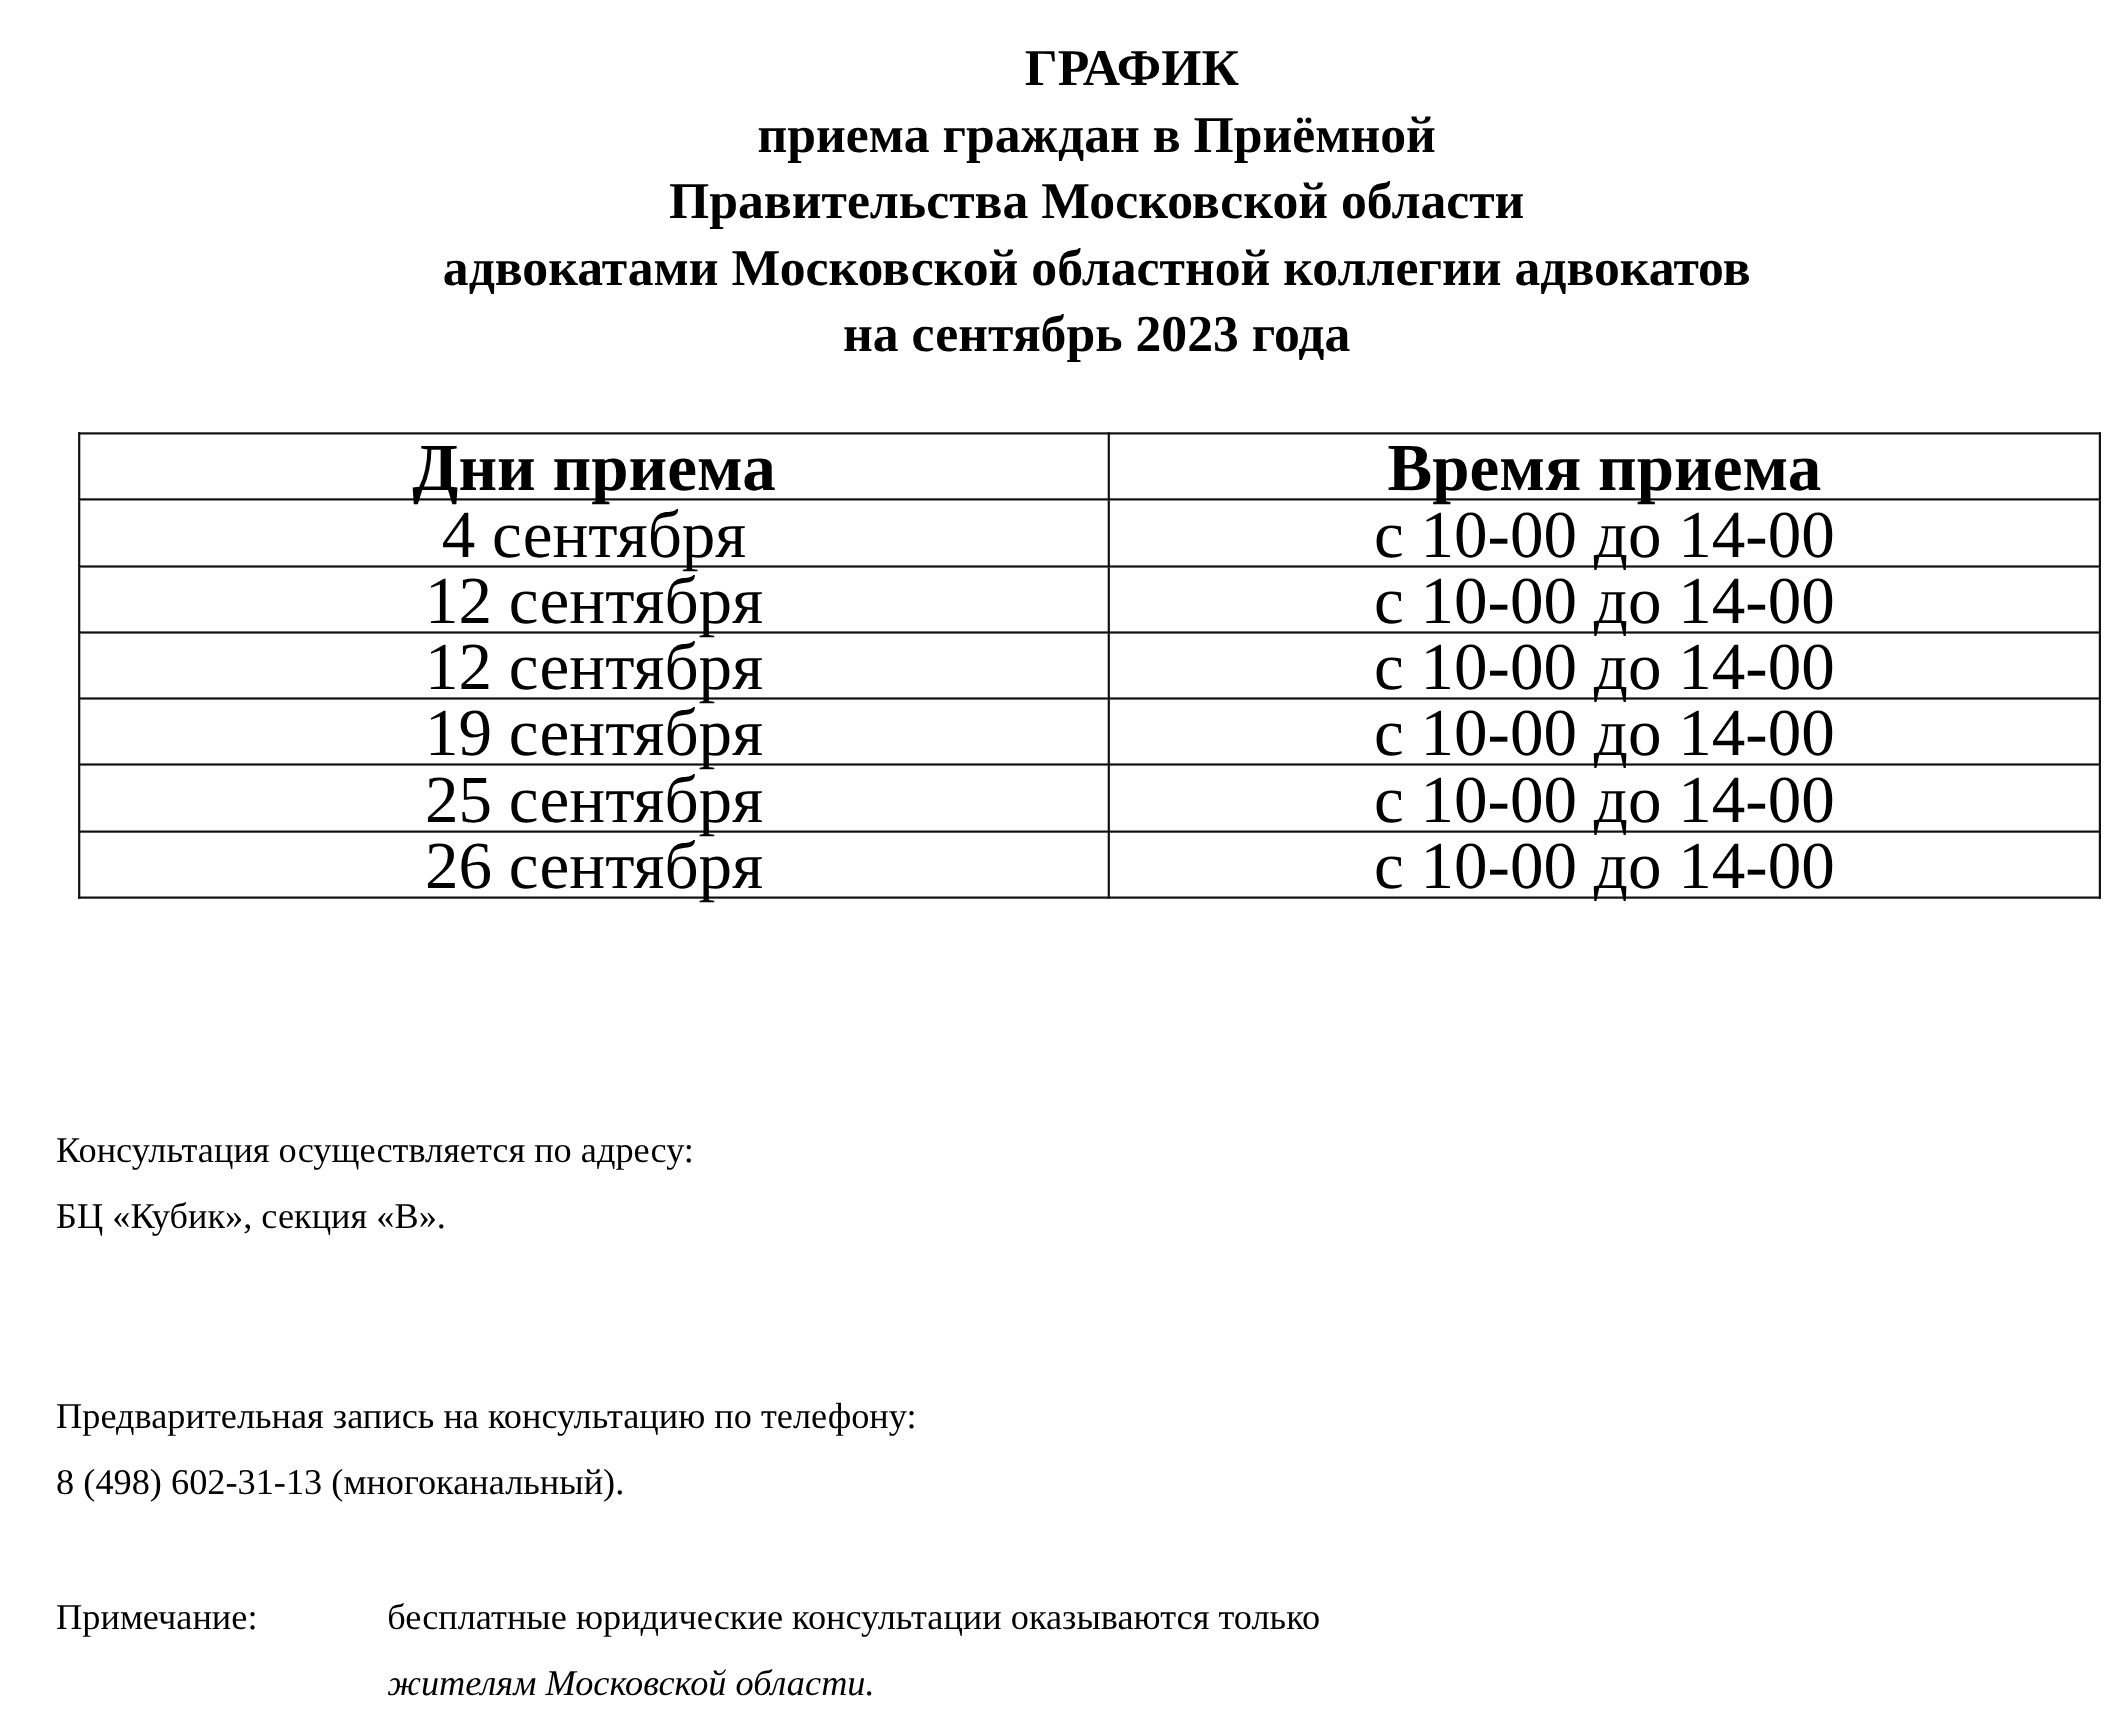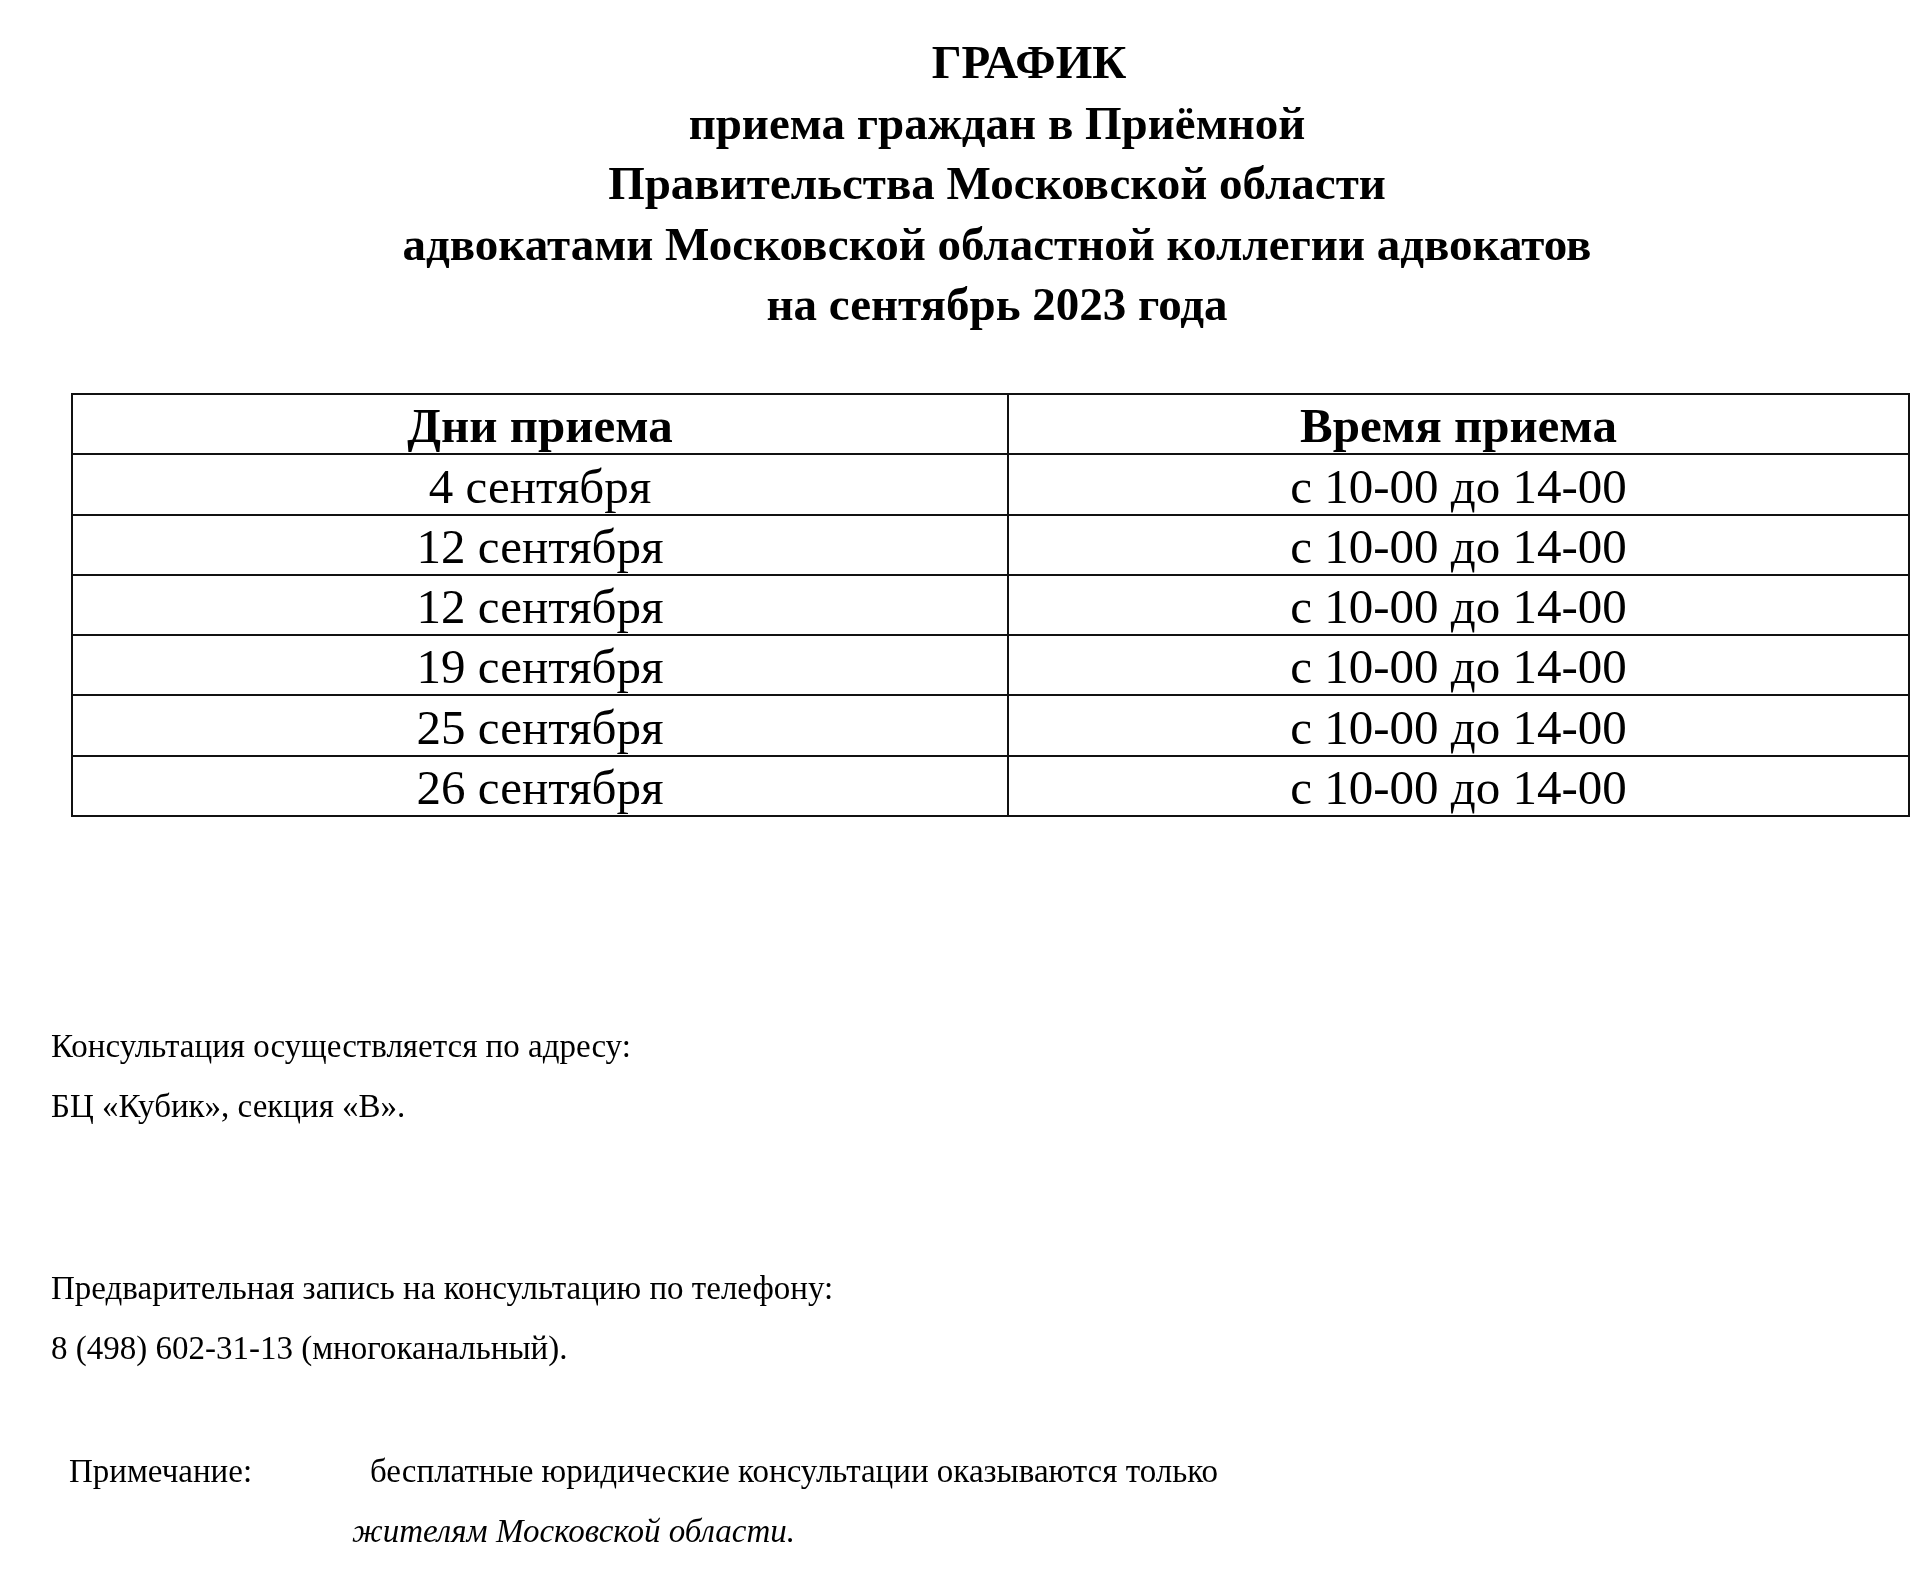--- a/index.html
+++ b/index.html
@@ -29,21 +29,21 @@
     .title .line { display: block; white-space: nowrap; }
     .title .line.first { padding-left: 64px; }
 
     .schedule {
       position: absolute;
       left: 71px;
       top: 393px;
       width: 1837px;
       border-collapse: collapse;
       table-layout: fixed;
-      font-size: 49px;
+      font-size: 61px;
     }
     .schedule col.c1 { width: 936px; }
     .schedule col.c2 { width: 901px; }
     .schedule th, .schedule td {
       border: 2px solid #111111;
       height: 58.3px;
       padding: 0;
       text-align: center;
       vertical-align: bottom;
       line-height: 54px;
@@ -57,21 +57,21 @@
       font-size: 33px;
       line-height: 60px;
       white-space: nowrap;
       margin: 0;
     }
     .para .line { display: block; }
     .p-address { top: 1016px; }
     .p-phone { top: 1258px; }
     .p-note { top: 1441px; }
     .note-row { display: block; white-space: nowrap; }
-    .note-label { display: inline-block; width: 301px; margin-left: 18px; }
+    .note-label { display: inline-block; width: 301px; }
     .note-cont { display: block; padding-left: 301px; font-style: italic; }
   </style>
 </head>
 <body>
 
 <h1 class="title">
   <span class="line first">ГРАФИК</span>
   <span class="line">приема граждан в Приёмной</span>
   <span class="line">Правительства Московской области</span>
   <span class="line">адвокатами Московской областной коллегии адвокатов</span>

